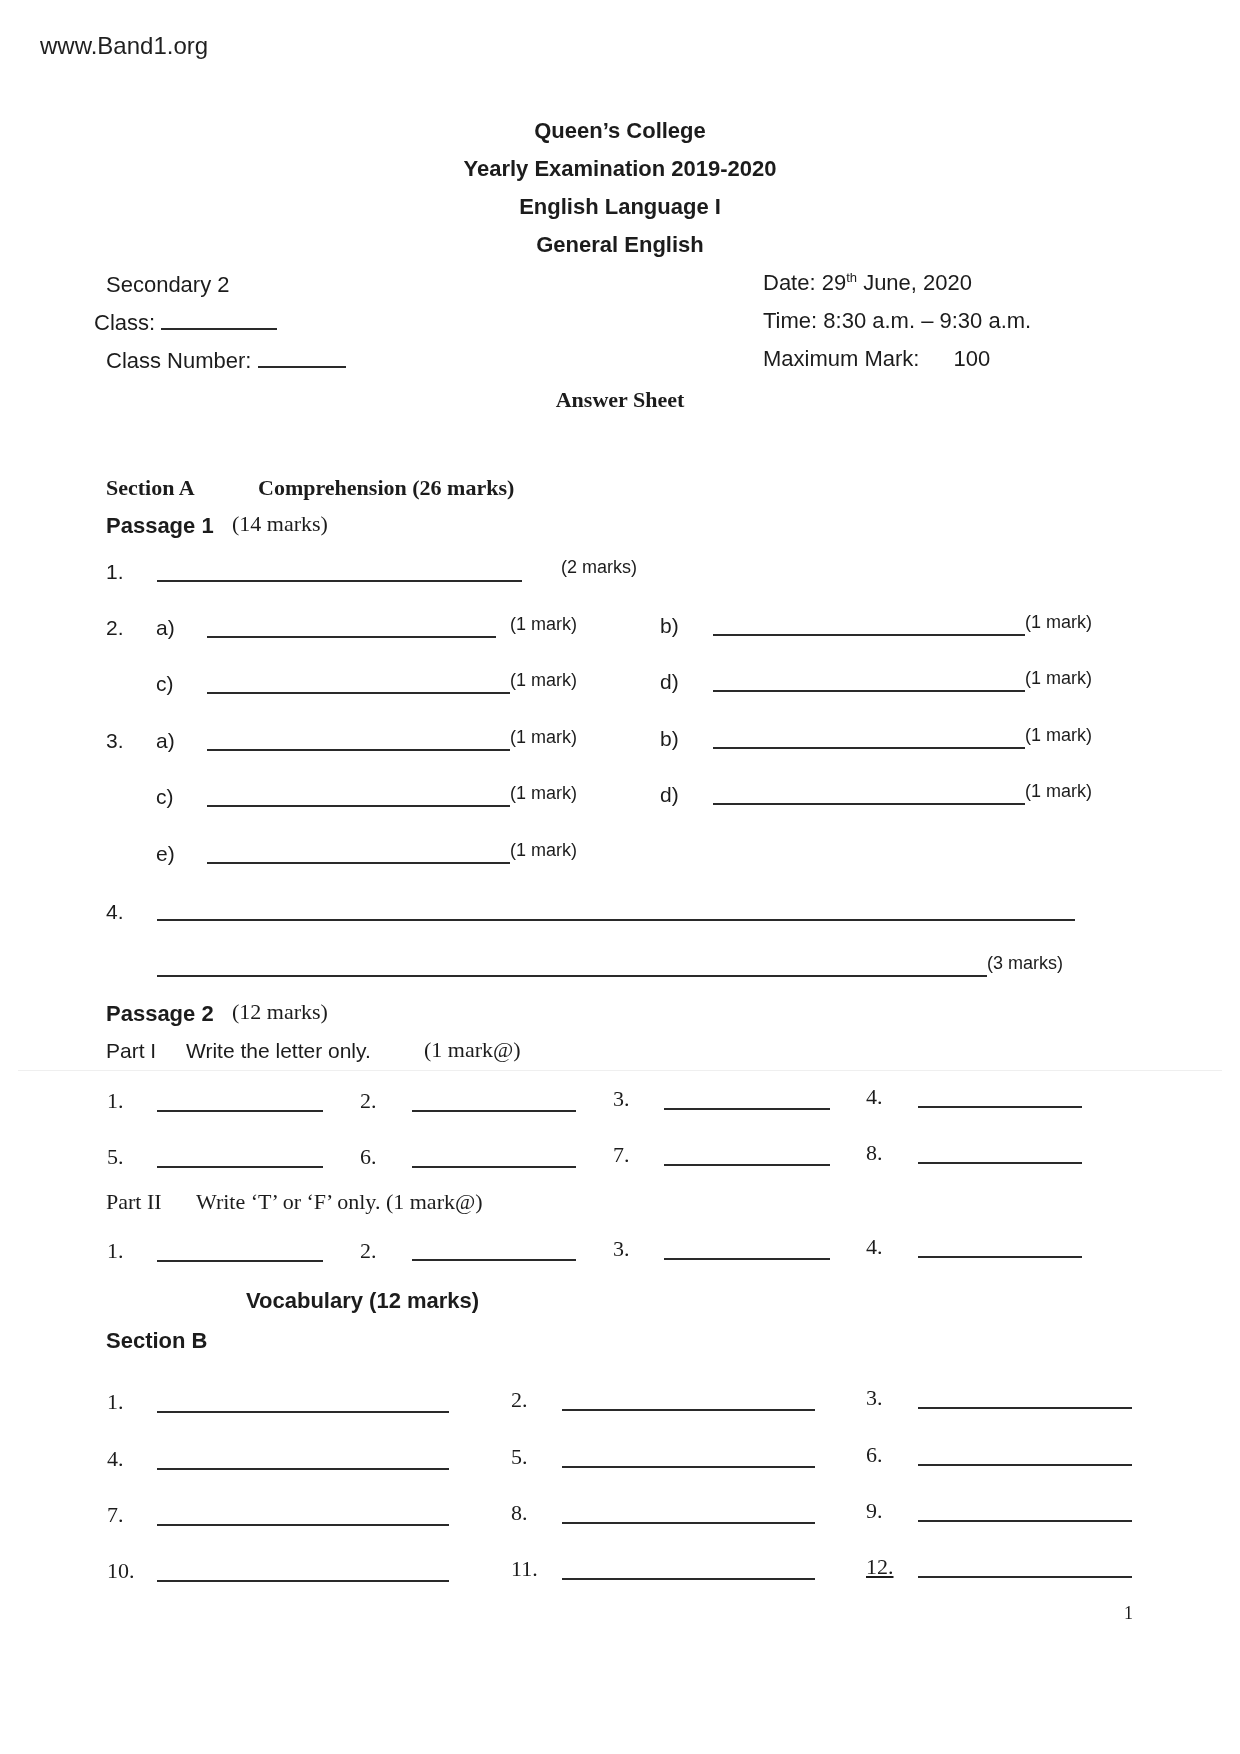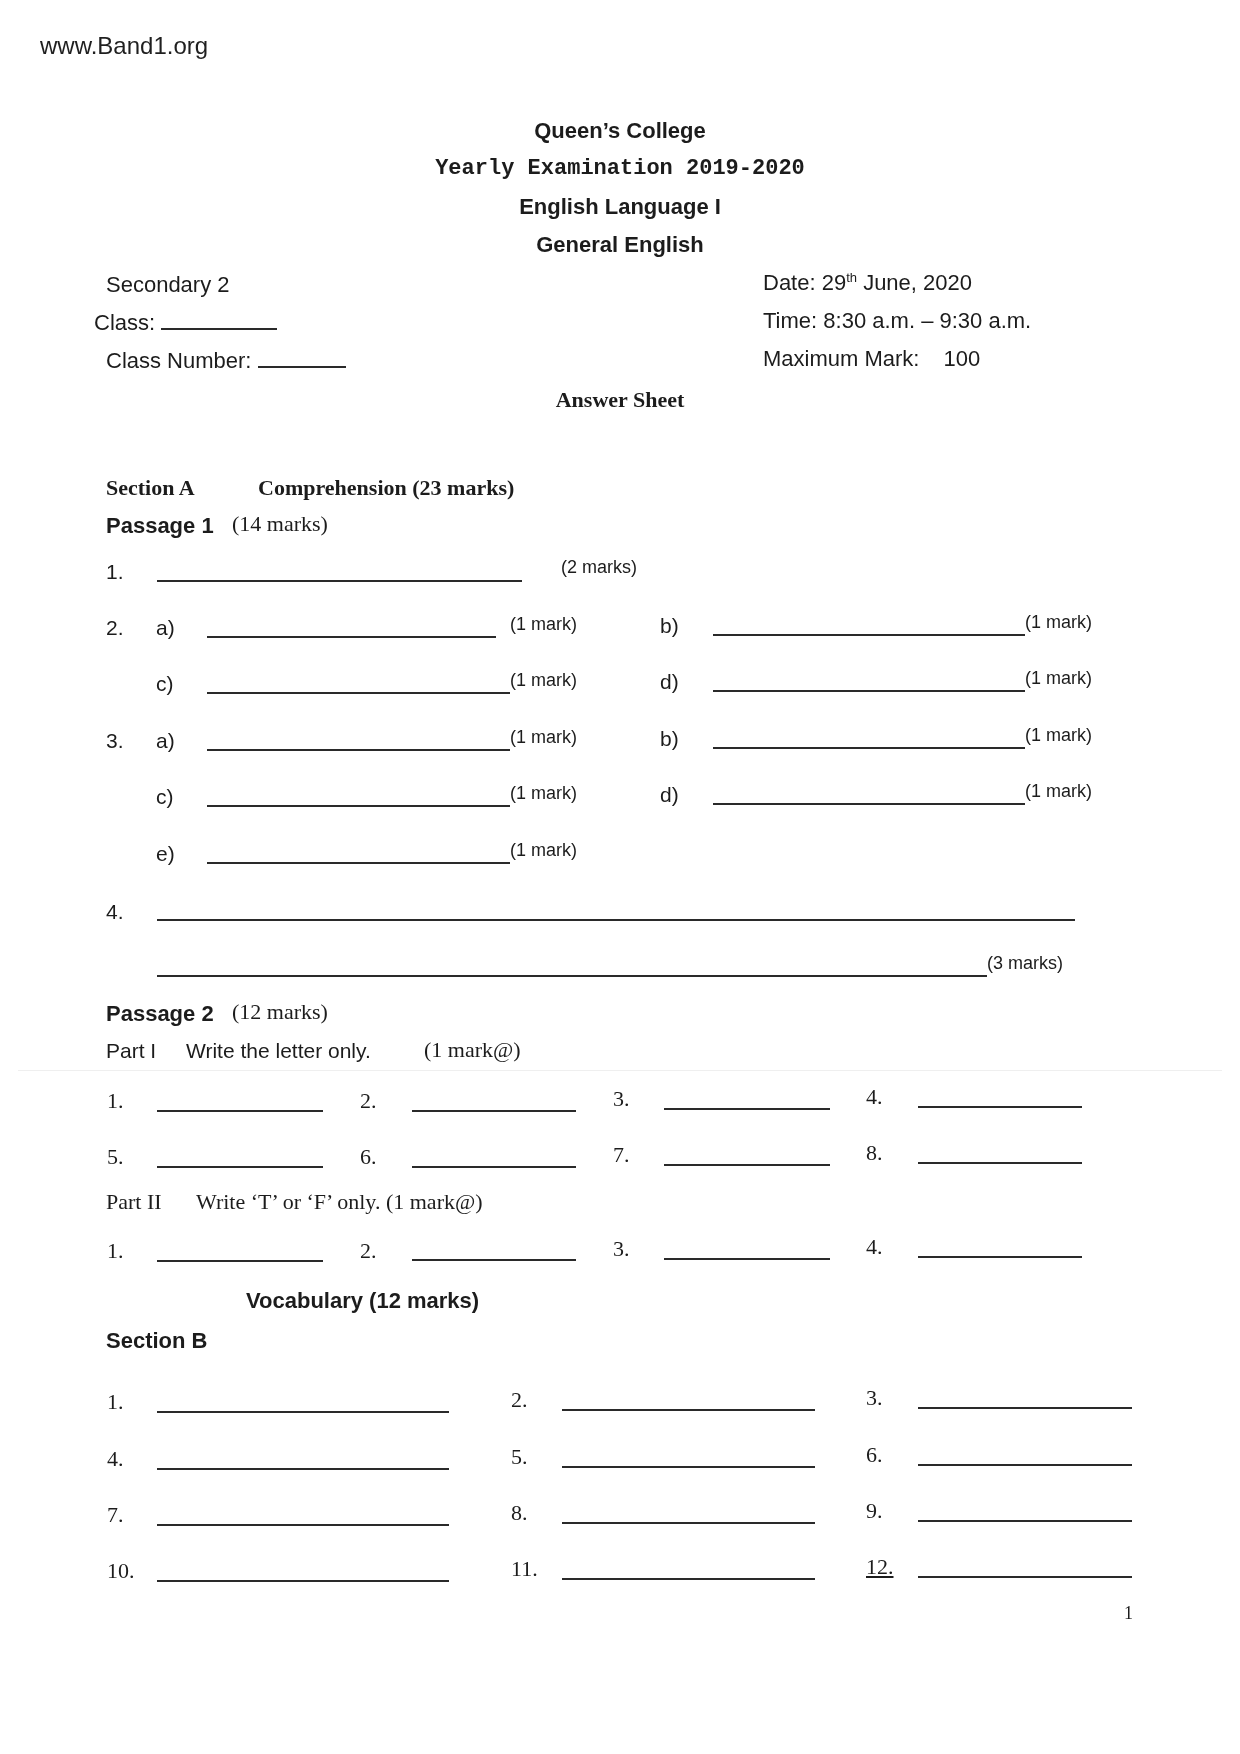--- a/index.html
+++ b/index.html
@@ -24,47 +24,47 @@
   .num-serif { font-size: 22px; }
   sup { font-size: 13px; }
   .faint-rule { position: absolute; left: 18px; width: 1204px; top: 1070px; border-top: 1px solid #efefef; }
 </style>
 </head>
 <body>
 
 <div class="abs watermark sans">www.Band1.org</div>
 
 <div class="abs title sans" style="top:118px;">Queen’s College</div>
-<div class="abs title sans" style="top:156px;font-family:Liberation Mono, monospace;">Yearly Examination 2019-2020</div>
+<div class="abs title sans" style="top:156px;">Yearly Examination 2019-2020</div>
 <div class="abs title sans" style="top:194px;">English Language I</div>
 <div class="abs title sans" style="top:232px;">General English</div>
 
 <div class="abs meta sans" style="left:106px; top:272px;">Secondary 2</div>
 <div class="abs meta sans" style="left:94px; top:310px;">
   <span>Class:</span>
   <span class="blank" style="width:116px;"></span>
 </div>
 <div class="abs meta sans" style="left:106px; top:348px;">
   <span>Class Number:</span>
   <span class="blank" style="width:88px;"></span>
 </div>
 
 <div class="abs meta sans" style="left:763px; top:270px;">
   <span>Date: 29</span><sup>th</sup><span> June, 2020</span>
 </div>
 <div class="abs meta sans" style="left:763px; top:308px;">Time: 8:30 a.m. – 9:30 a.m.</div>
 <div class="abs meta sans" style="left:763px; top:346px;">
   <span>Maximum Mark:</span>
-  <span style="margin-left:18px;">100</span>
+  <span style="margin-left:28px;">100</span>
 </div>
 
 <div class="abs answer-sheet serif" style="top:387px;">Answer Sheet</div>
 
 <div class="abs hdr serif bold" style="left:106px; top:475px;">Section A</div>
-<div class="abs hdr serif bold" style="left:258px; top:475px;">Comprehension (23 marks)</div>
+<div class="abs hdr serif bold" style="left:258px; top:475px;">Comprehension (26 marks)</div>
 
 <div class="abs hdr sans bold" style="left:106px; top:513px;">Passage 1</div>
 <div class="abs hdr serif" style="left:232px; top:511px;">(14 marks)</div>
 
 <div class="abs lbl sans" style="left:106px; top:560px;">1.</div>
 <div class="line" style="left:157px; width:365px; top:580px;"></div>
 <div class="abs mark sans" style="left:561px; top:557px;">(2 marks)</div>
 
 <div class="abs lbl sans" style="left:106px; top:616px;">2.</div>
 <div class="abs lbl sans" style="left:156px; top:616px;">a)</div>

